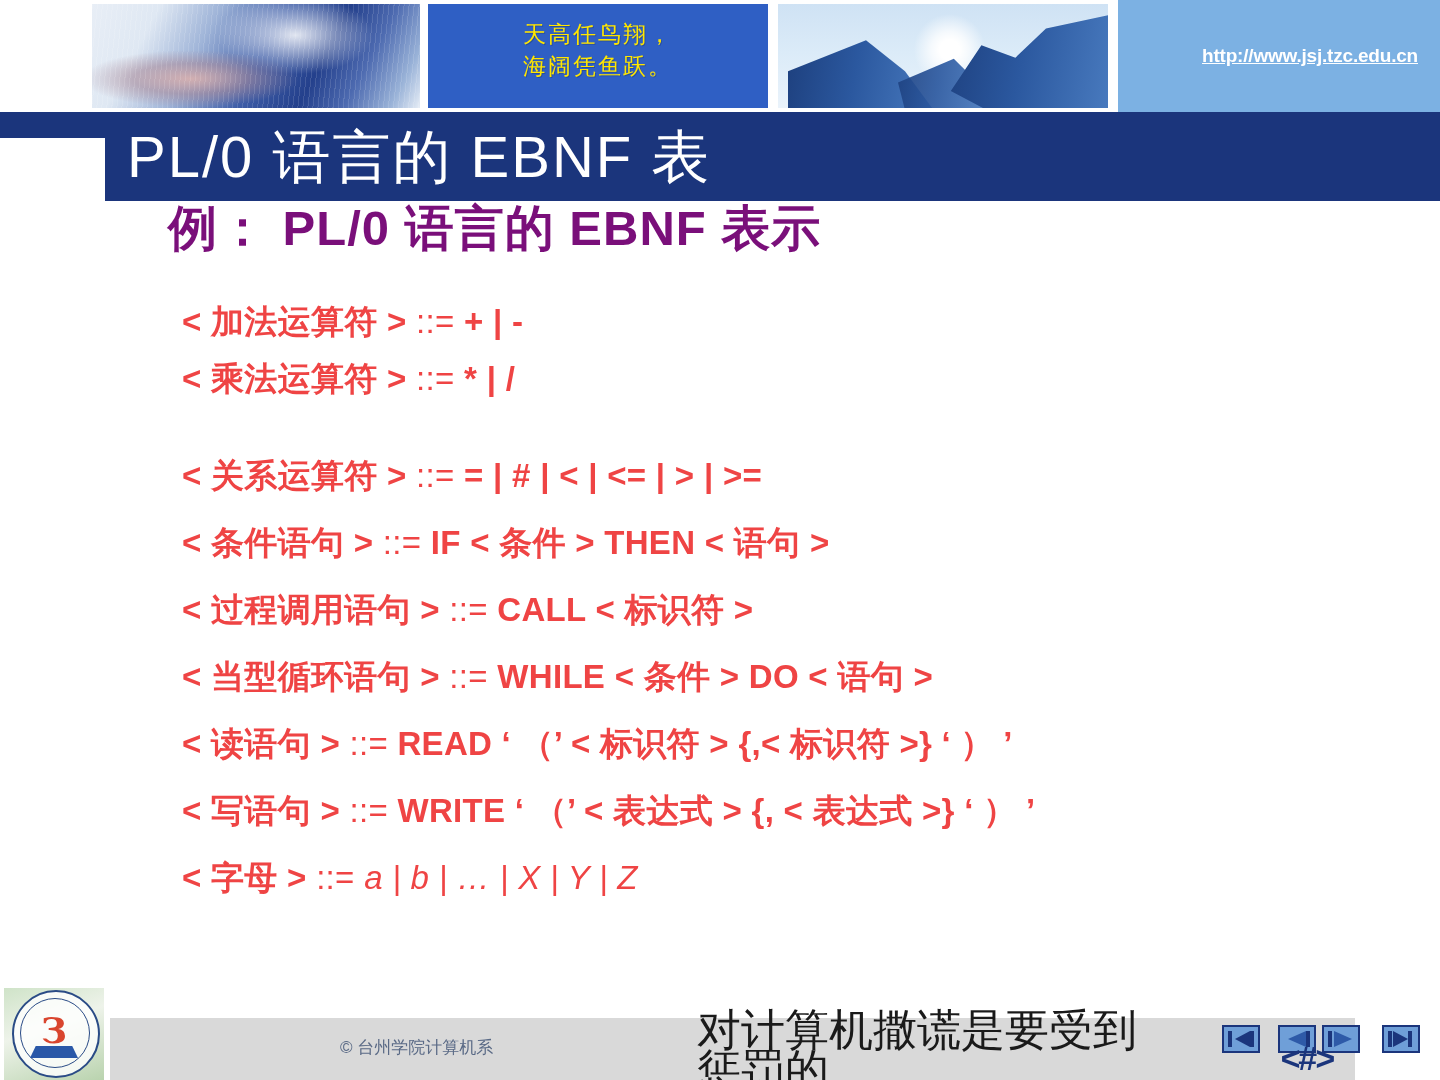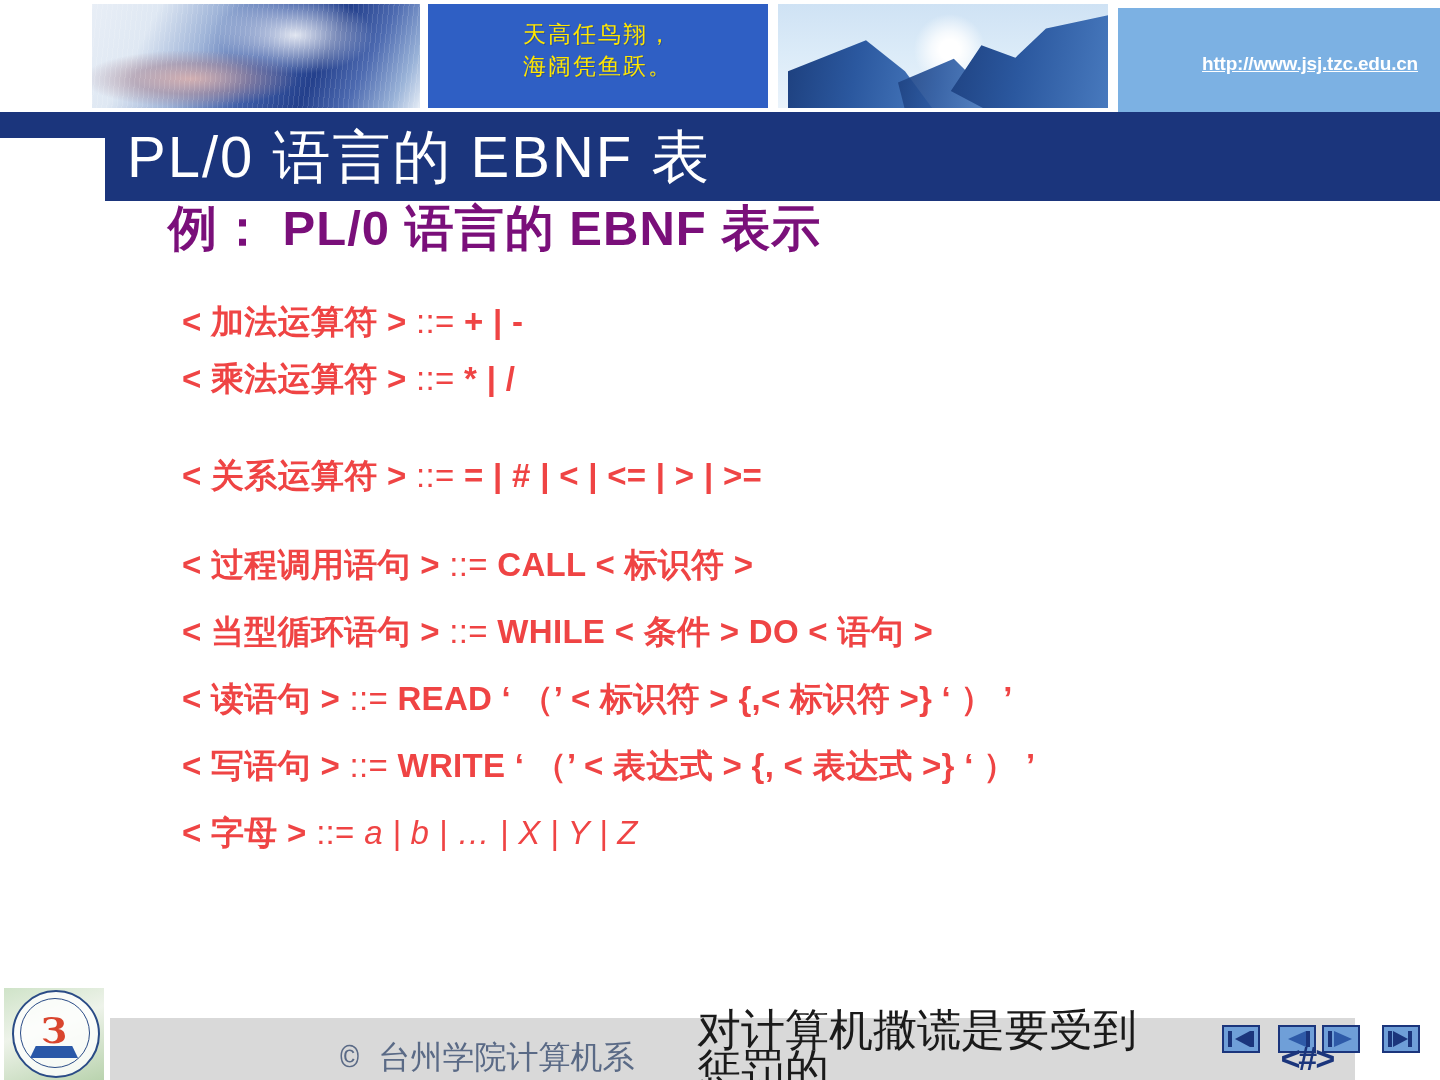--- a/index.html
+++ b/index.html
@@ -89,21 +89,20 @@
     right: -6px; bottom: -10px;
     width: 170px; height: 104px;
     clip-path: polygon(100% 100%, 100% 0%, 60% 14%, 42% 42%, 22% 30%, 4% 74%, 34% 100%);
   }
   
   #banner-url-panel {
     position: absolute;
     left: 1118px; top: 0px;
     width: 322px; height: 112px;
     background: #7cb1e3;
-    margin-top: 8px;
   }
   #banner-url {
     position: absolute;
     right: 22px; top: 45px;
     color: #ffffff;
     font-size: 19px;
     font-weight: bold;
     text-decoration: underline;
     letter-spacing: -0.2px;
     white-space: nowrap;
@@ -206,22 +205,22 @@
     position: absolute;
     left: 26px; top: 58px;
     width: 48px; height: 12px;
     background: #2a58a8;
     clip-path: polygon(12% 0%, 88% 0%, 100% 100%, 0% 100%);
   }
   #footer-copyright {
     position: absolute;
     left: 340px; top: 1036px;
     color: #5a6a86;
-    font-family: Liberation Mono, monospace;
-    font-size: 32px;
+    font-family: Liberation Sans, sans-serif;
+    font-size: 17px;
     white-space: nowrap;
   }
   #footer-note {
     position: absolute;
     left: 697px; top: 1010px;
     width: 470px;
     color: #1a1a1a;
     font-family: "DejaVu Serif", "Liberation Serif", serif;
     font-size: 44px;
     line-height: 40px;
@@ -296,20 +295,23 @@
   <div class="rule">
     <span>&lt; 乘法运算符 &gt;</span><span class="kw"> ::= </span><span>* | /</span>
   </div>
   <div class="rule-sp" style="height:52px"></div>
 
   <div class="rule">
     <span>&lt; 关系运算符 &gt;</span><span class="kw"> ::= </span><span>= | # | &lt; | &lt;= | &gt; | &gt;=</span>
   </div>
   <div class="rule-sp" style="height:22px"></div>
 
+  <div class="rule">
+    <span>&lt; 条件语句 &gt;</span><span class="kw">  ::=  </span><span> IF &lt; 条件 &gt; THEN &lt; 语句 &gt;</span>
+  </div>
   <div class="rule-sp" style="height:22px"></div>
 
   <div class="rule">
     <span>&lt; 过程调用语句 &gt;</span><span class="kw"> ::= </span><span>CALL &lt; 标识符 &gt;</span>
   </div>
   <div class="rule-sp" style="height:22px"></div>
 
   <div class="rule">
     <span>&lt; 当型循环语句 &gt;</span><span class="kw"> ::= </span><span>WHILE &lt; 条件 &gt; DO &lt; 语句 &gt;</span>
   </div>

